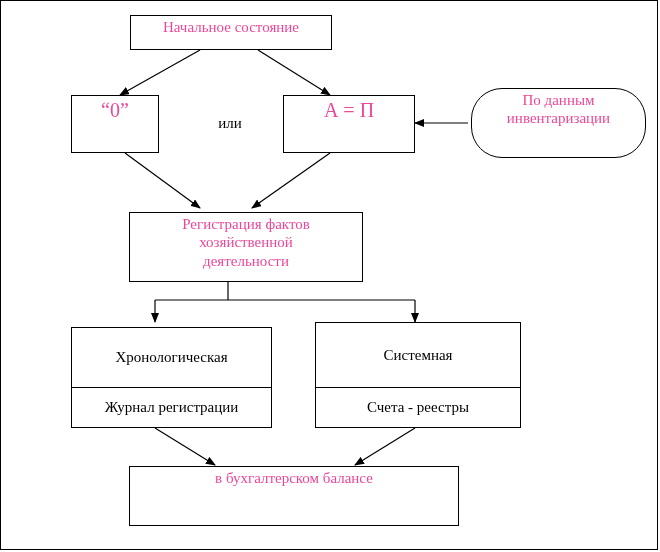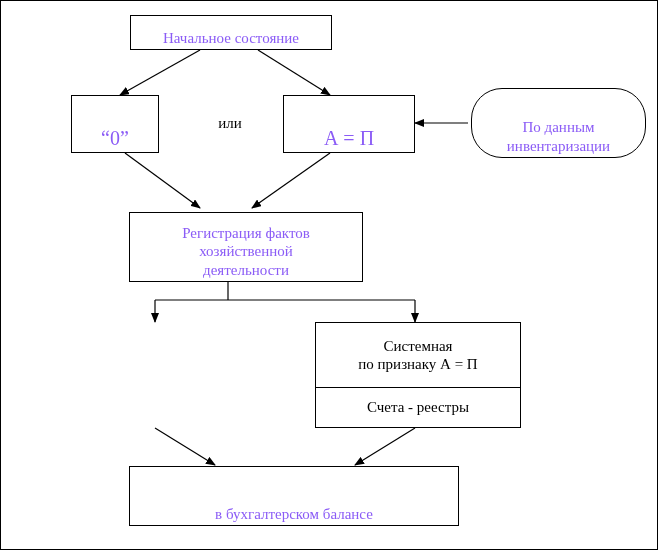--- a/index.html
+++ b/index.html
@@ -25,23 +25,23 @@
     box-sizing: border-box;
   }
   .node {
     position: absolute;
     border: 1px solid #000000;
     background: #ffffff;
     box-sizing: border-box;
     display: flex;
     flex-direction: column;
     align-items: center;
-    justify-content: flex-end;
+    justify-content: flex-start;
     text-align: center;
-    color: #8b5cf6;
+    color: #ec4899;
     font-size: 15px;
     line-height: 1.22;
     padding: 2px 4px;
   }
   .node .line {
     display: block;
     white-space: nowrap;
   }
   .plain-label {
     position: absolute;
@@ -142,25 +142,32 @@
     <span class="line">По данным</span>
     <span class="line">инвентаризации</span>
   </div>
 
   <div class="node" style="left:129px; top:212px; width:234px; height:70px;">
     <span class="line">Регистрация фактов</span>
     <span class="line">хозяйственной</span>
     <span class="line">деятельности</span>
   </div>
 
+  <div class="split-node" style="left:71px; top:327px; width:201px; height:101px;">
+    <div class="split-top">
+      <span class="line">Хронологическая</span>
+    </div>
+    <div class="split-bottom">
+      <span class="line">Журнал регистрации</span>
+    </div>
+  </div>
 
   <div class="split-node" style="left:315px; top:322px; width:206px; height:106px;">
     <div class="split-top">
       <span class="line">Системная</span>
-      <span class="line">по признаку А = П</span>
     </div>
     <div class="split-bottom">
       <span class="line">Счета - реестры</span>
     </div>
   </div>
 
   <div class="node" style="left:129px; top:466px; width:330px; height:60px;">
     <span class="line">в бухгалтерском балансе</span>
   </div>
 

